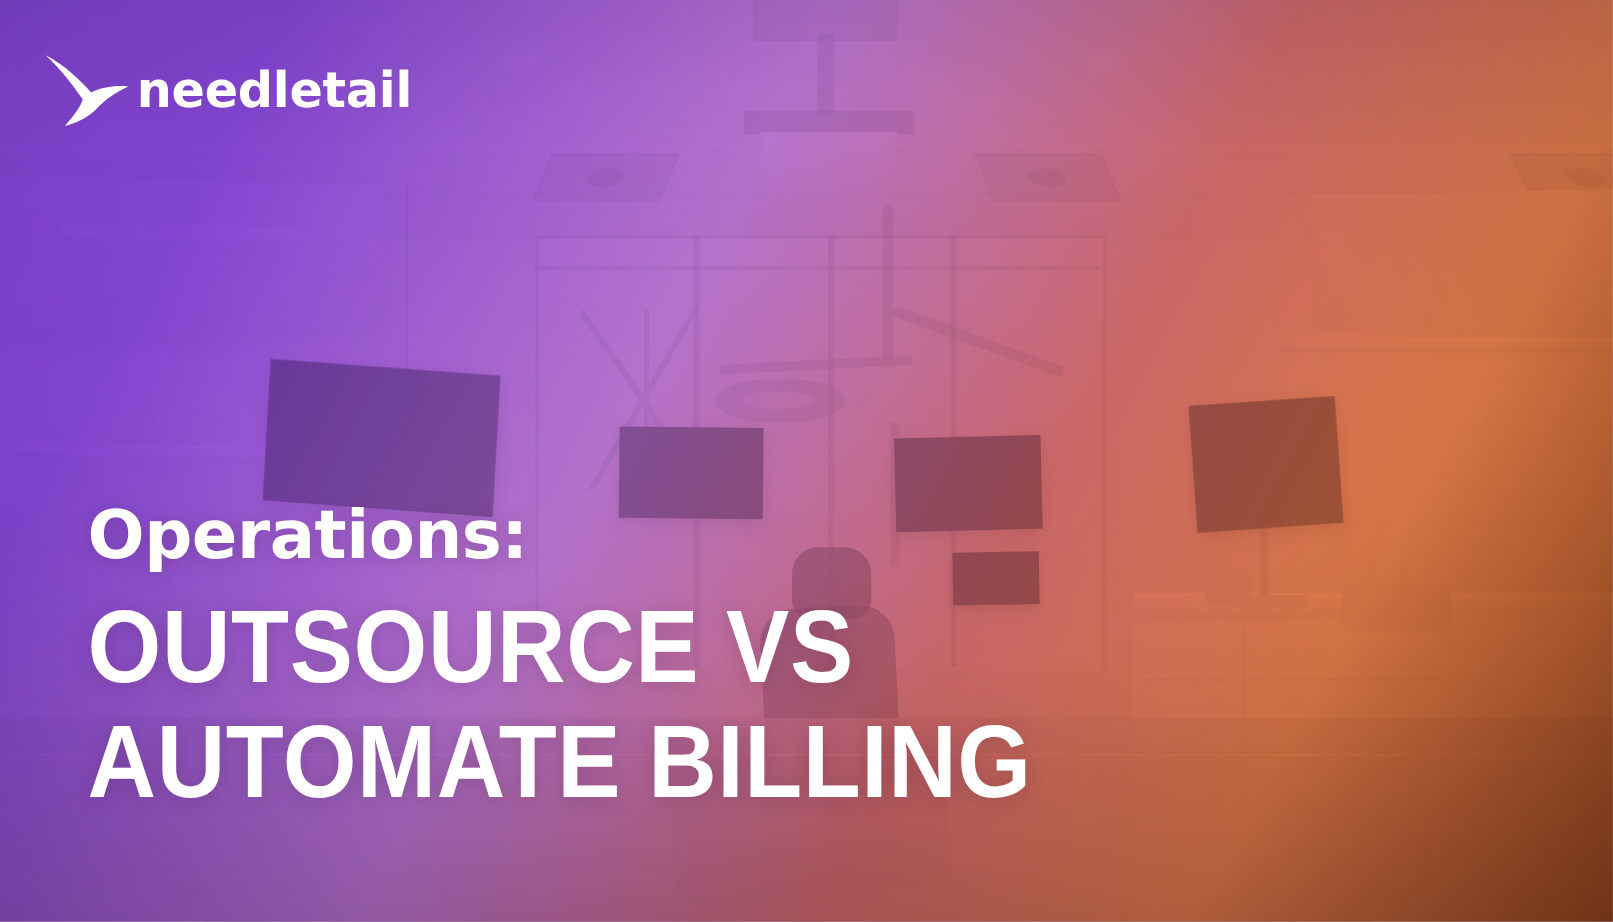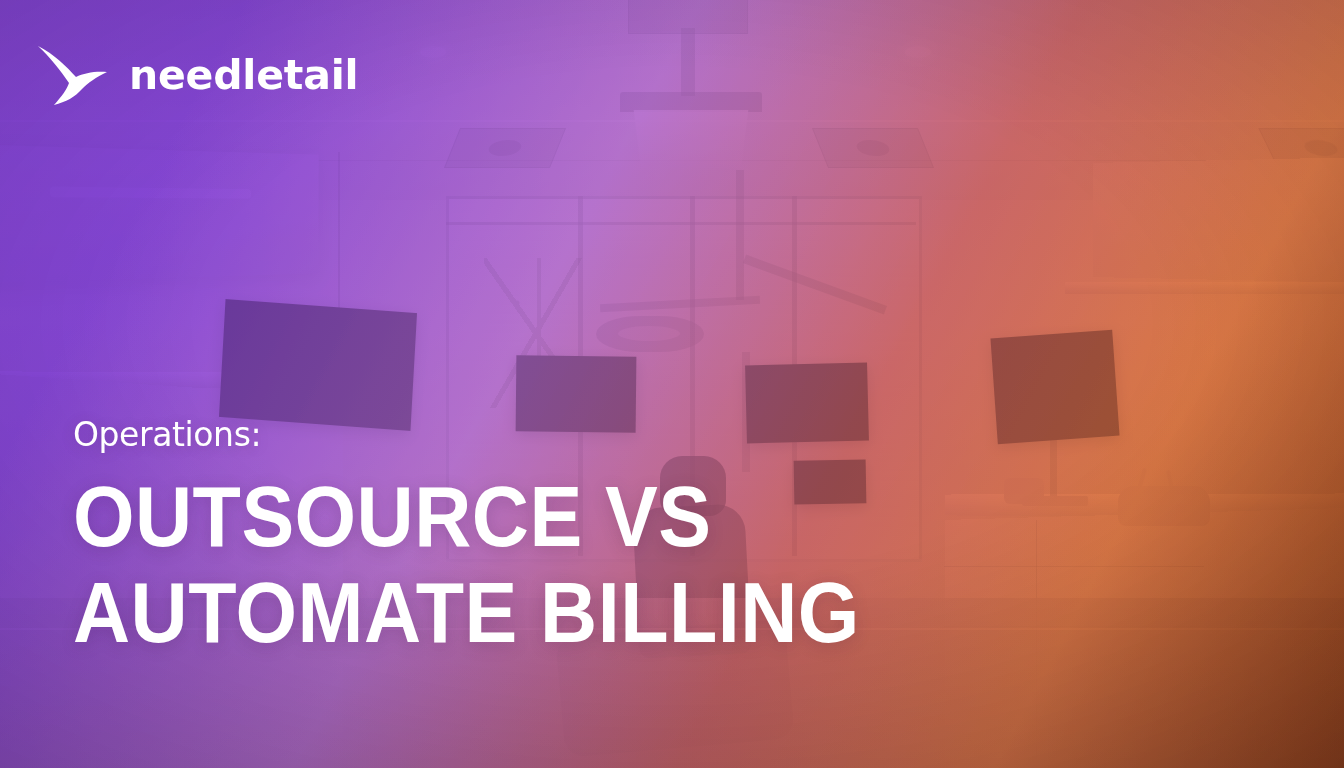--- a/index.html
+++ b/index.html
@@ -331,43 +331,43 @@
                 rgba(0,0,0,0) 38%, rgba(40,16,40,.26) 100%);
   }
 
   
   .logo {
     position: absolute;
     left: 36px;
     top: 44px;
     display: flex;
     align-items: center;
-    gap: 17px;
+    gap: 2px;
   }
   .logo-mark { width: 76px; height: 62px; display: block; }
   .logo-word {
     color: #ffffff;
     font-size: 41px;
     line-height: 1;
     font-weight: 600;
     letter-spacing: -0.2px;
     font-family: "DejaVu Sans", sans-serif;
   }
 
   
   .headline {
     position: absolute;
     left: 73px;
     top: 418px;
     width: 1100px;
   }
   .eyebrow {
     color: #ffffff;
-    font-size: 33px;
-    font-weight: 400;
+    font-size: 56px;
+    font-weight: 700;
     line-height: 1.02;
     letter-spacing: -0.4px;
     margin: 0 0 16px 0;
     font-family: "DejaVu Sans", sans-serif;
     text-shadow: 0 2px 14px rgba(60,20,60,.22);
   }
   .title {
     margin: 0;
     color: #ffffff;
     font-size: 86px;

